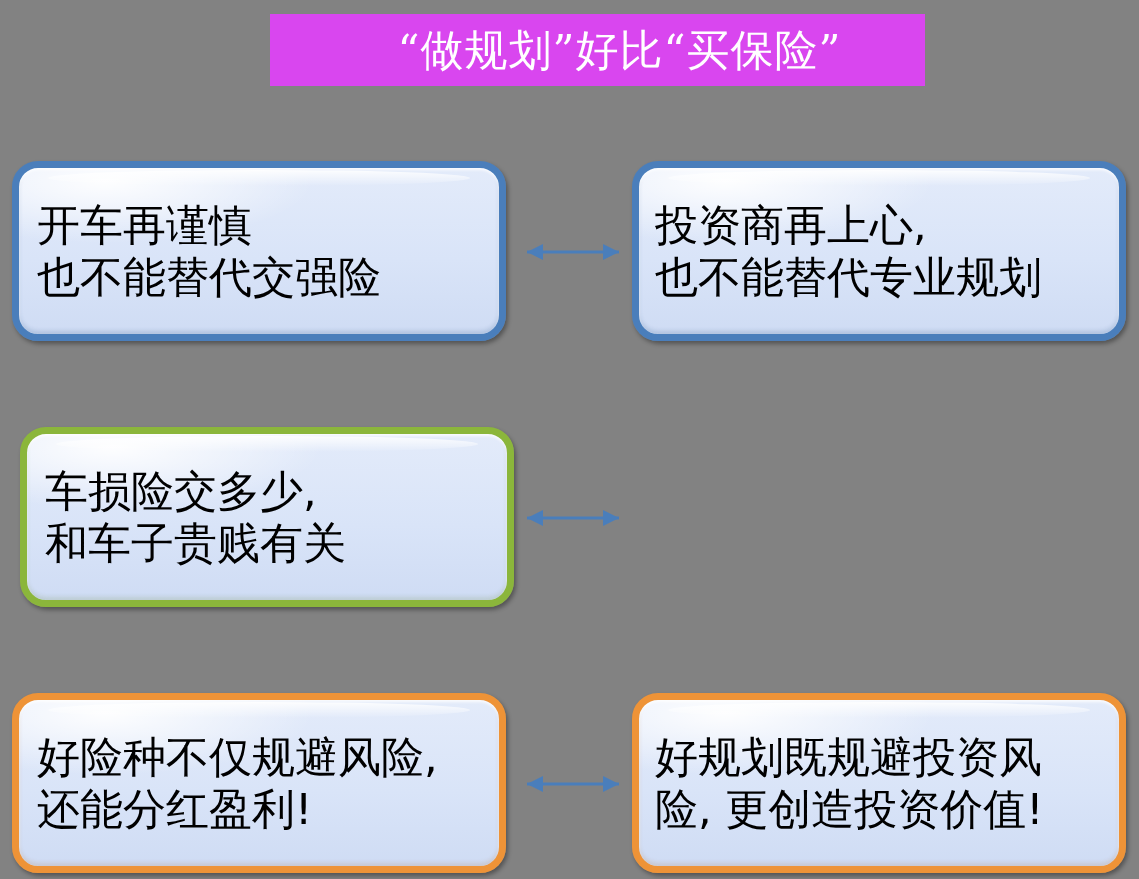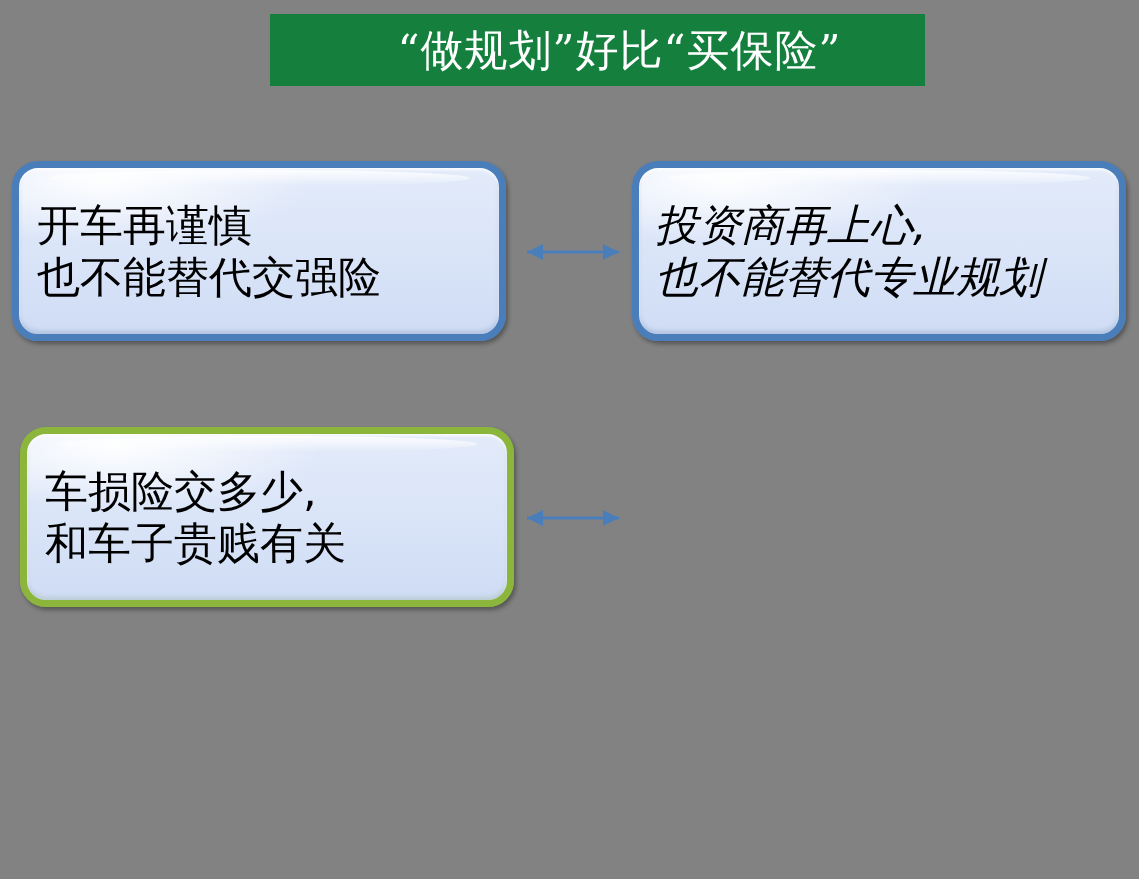--- a/index.html
+++ b/index.html
@@ -16,21 +16,21 @@
     position: relative;
   }
 
   
   #title-banner {
     position: absolute;
     left: 270px;
     top: 14px;
     width: 655px;
     height: 72px;
-    background: #15803d;
+    background: #d946ef;
     display: flex;
     align-items: center;
     justify-content: center;
     box-sizing: border-box;
     padding-left: 44px;
   }
   #title-banner .title-text {
     color: #FFFFFF;
     font-size: 43px;
     line-height: 1;
@@ -70,21 +70,21 @@
     background:
       radial-gradient(ellipse 70% 60% at 18% 8%, rgba(255,255,255,0.95) 0%, rgba(255,255,255,0.0) 62%),
       linear-gradient(to bottom, #E3EBFA 0%, #D9E4F8 55%, #CFDCF4 100%);
     box-shadow:
       2px 3px 4px rgba(0,0,0,0.35),
       inset 0 2px 3px rgba(255,255,255,0.85),
       inset 0 -2px 3px rgba(0,0,0,0.10);
     overflow: hidden;
   }
   .box.left  { left: 12px; }
-  .box.right { left: 632px; font-style: italic; }
+  .box.right { left: 632px; }
 
   
   .box::before {
     content: "";
     position: absolute;
     left: 6%;
     right: 6%;
     top: 2px;
     height: 16px;
     border-radius: 50%;
@@ -164,14 +164,33 @@
     <div class="connector">
       <svg width="120" height="30" viewBox="0 0 120 30" aria-hidden="true">
         <line x1="14" y1="15" x2="106" y2="15" stroke="#4A7EBB" stroke-width="3"></line>
         <polygon points="14,15 30,7 30,23" fill="#4A7EBB"></polygon>
         <polygon points="106,15 90,7 90,23" fill="#4A7EBB"></polygon>
       </svg>
     </div>
 
   </div>
 
+  <div class="row r2">
+    <div class="box left border-orange">
+      <div class="box-text">好险种不仅规避风险,
+还能分红盈利!</div>
+    </div>
+
+    <div class="connector">
+      <svg width="120" height="30" viewBox="0 0 120 30" aria-hidden="true">
+        <line x1="14" y1="15" x2="106" y2="15" stroke="#4A7EBB" stroke-width="3"></line>
+        <polygon points="14,15 30,7 30,23" fill="#4A7EBB"></polygon>
+        <polygon points="106,15 90,7 90,23" fill="#4A7EBB"></polygon>
+      </svg>
+    </div>
+
+    <div class="box right border-orange">
+      <div class="box-text">好规划既规避投资风
+险, 更创造投资价值!</div>
+    </div>
+  </div>
 
 </div>
 
 </body></html>

